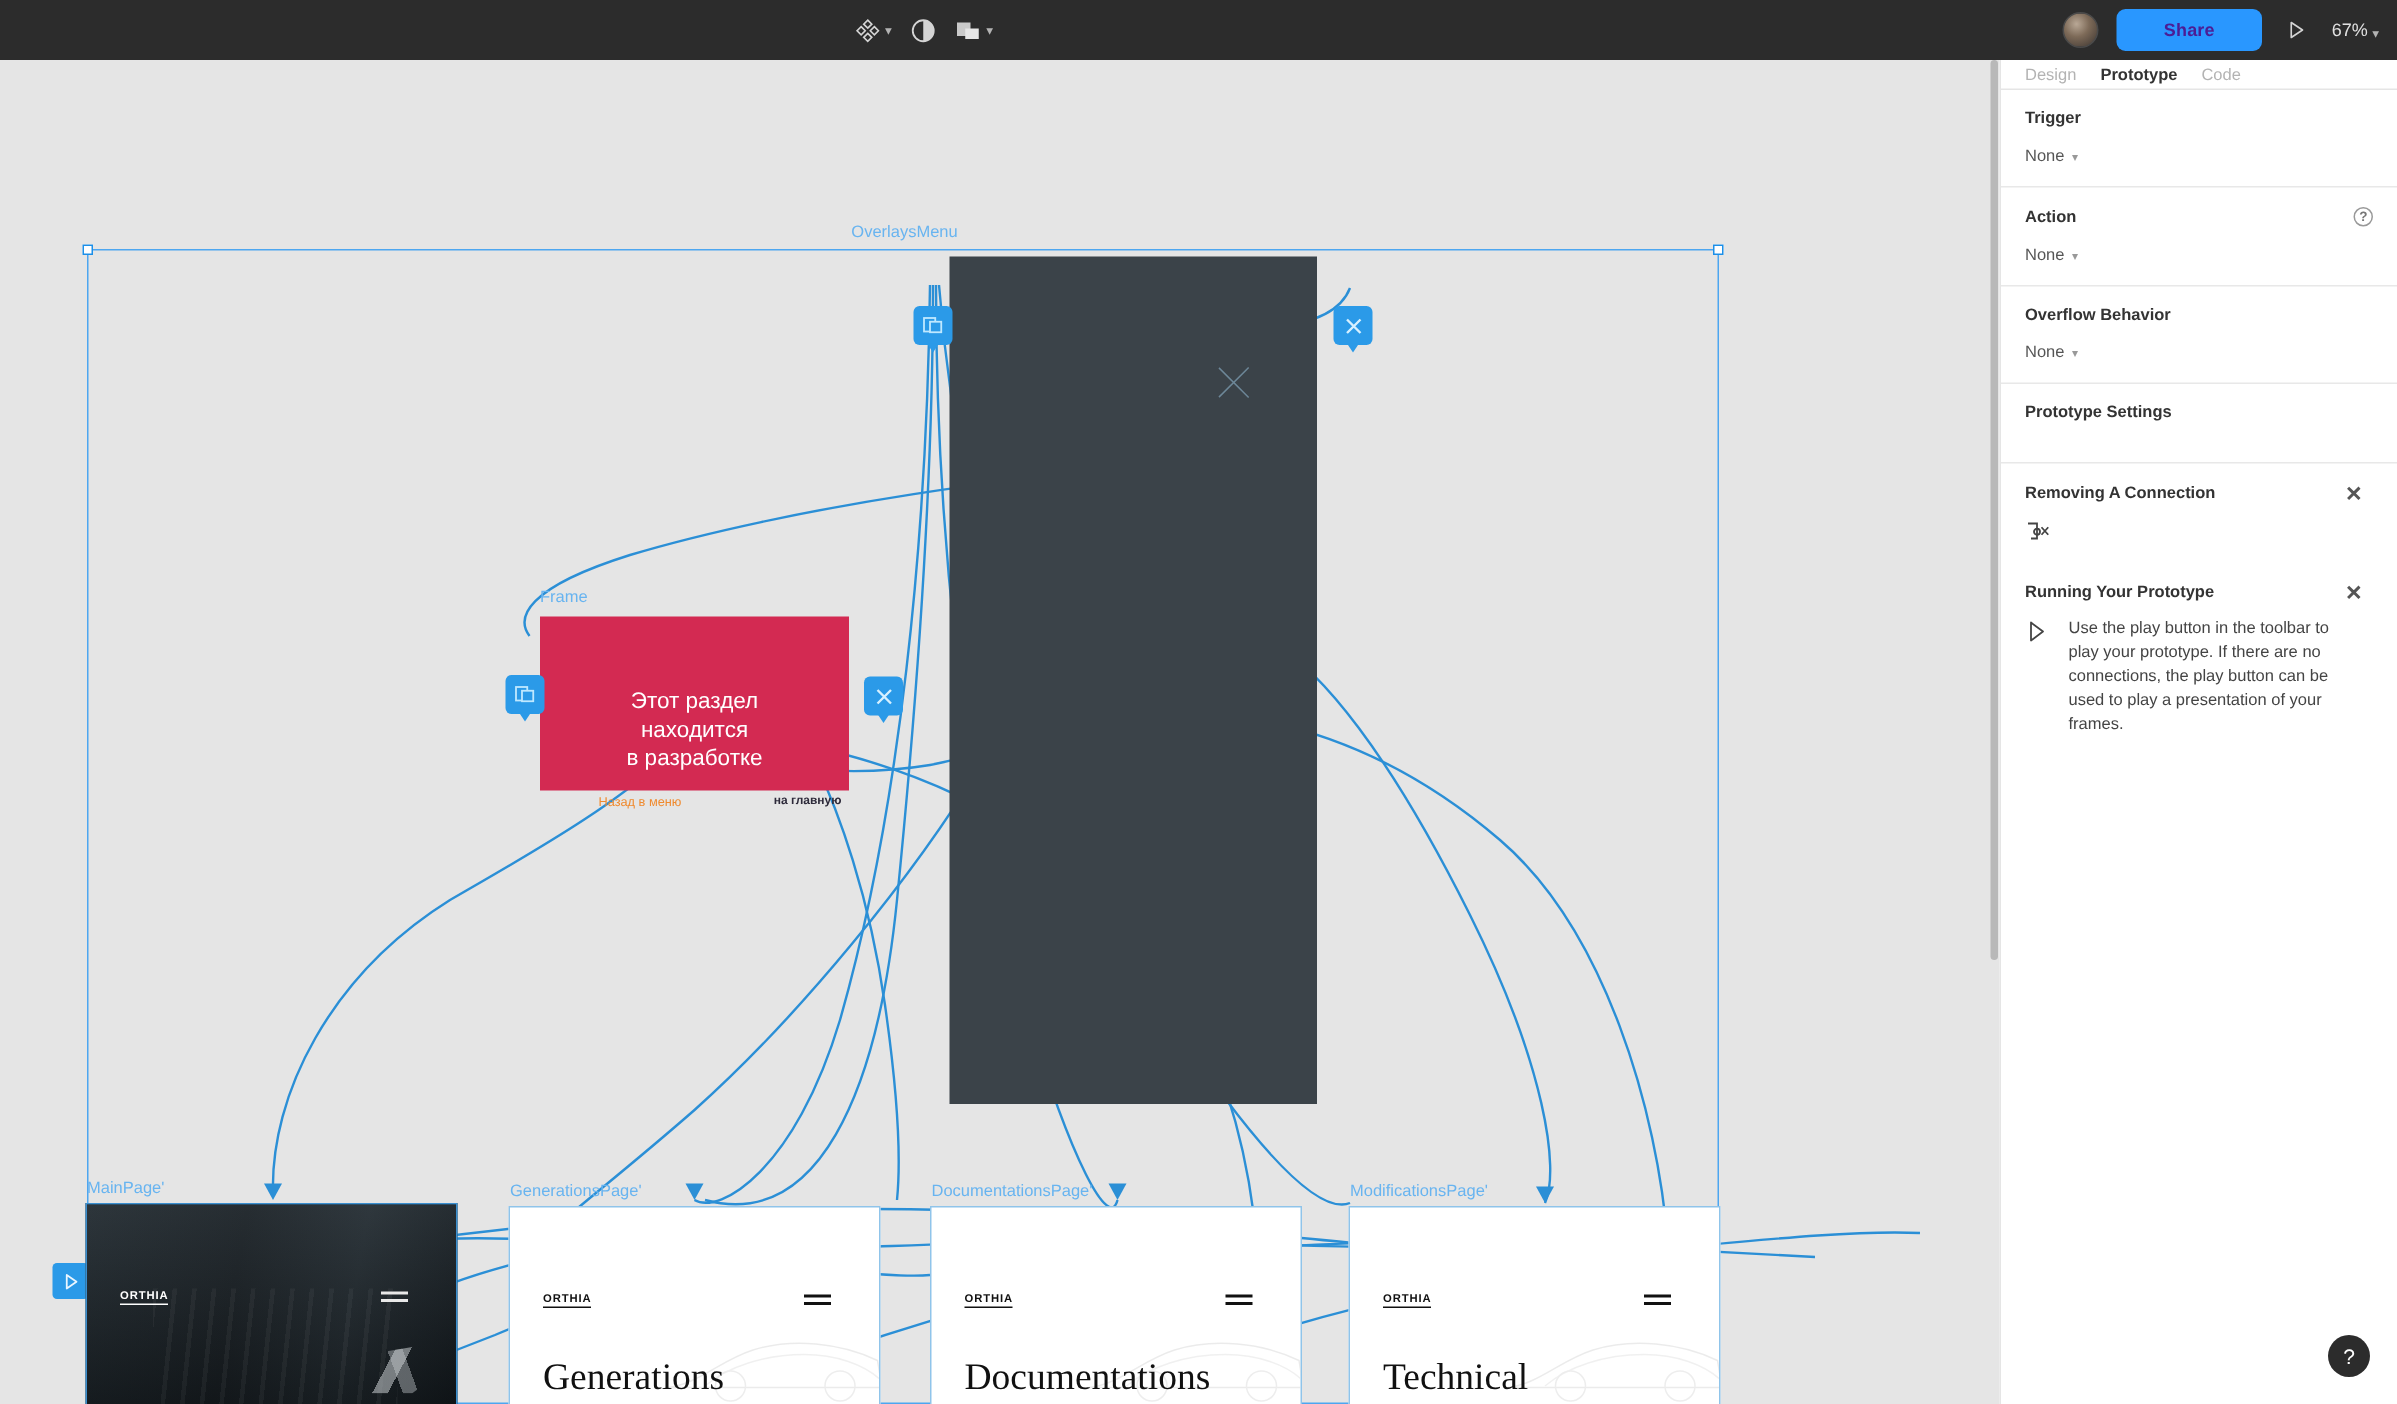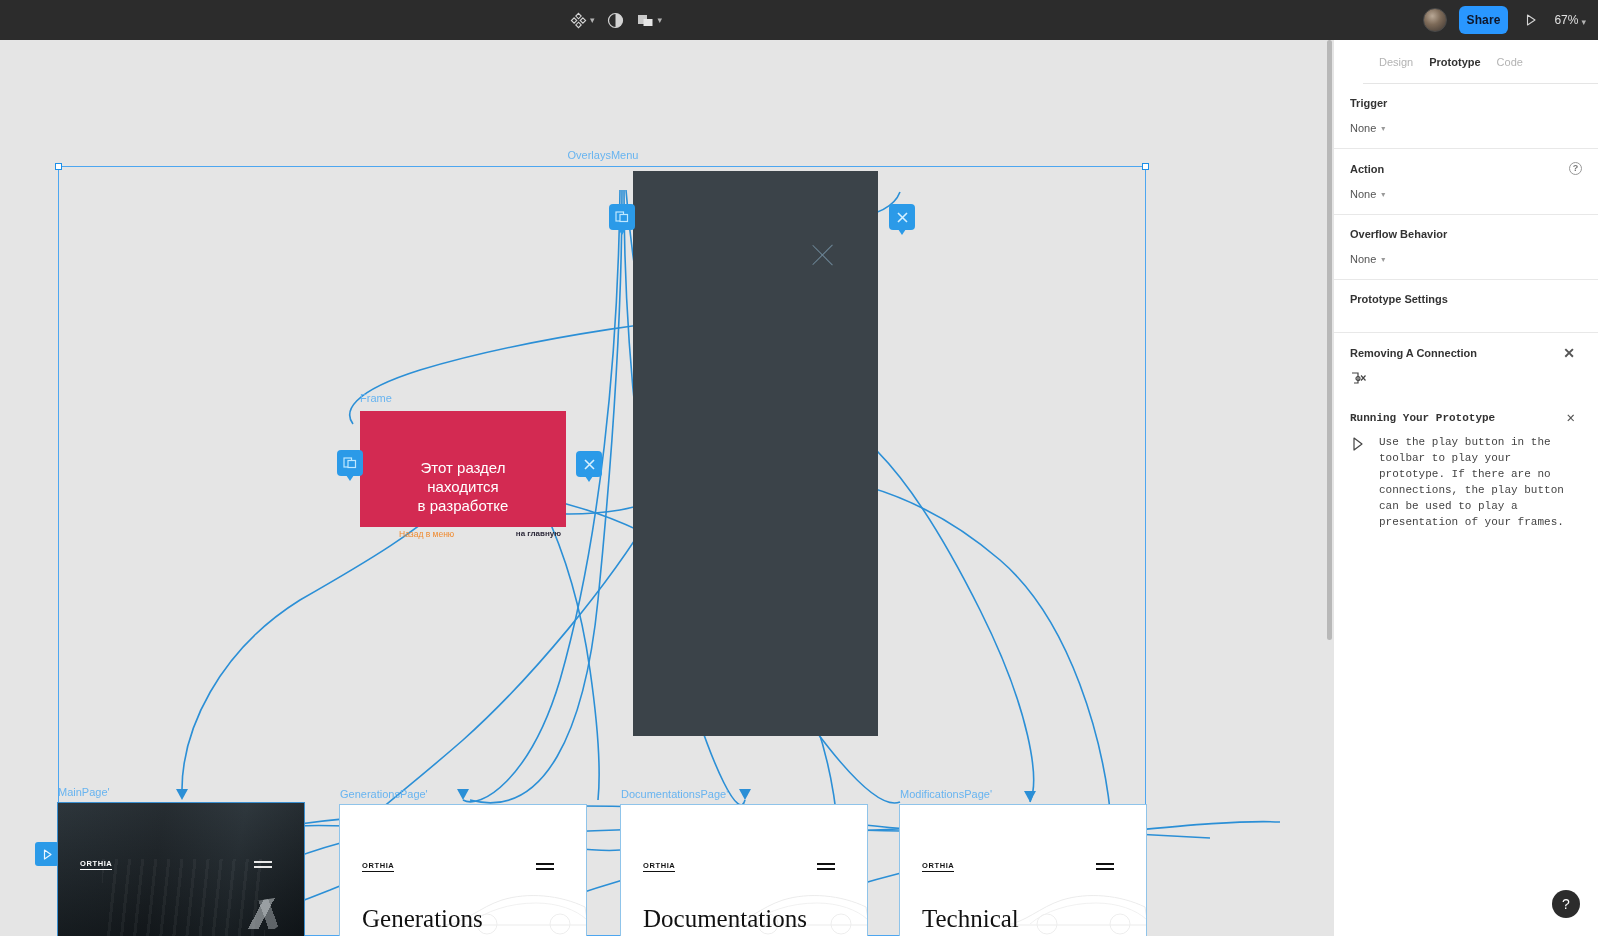--- a/index.html
+++ b/index.html
@@ -31,22 +31,22 @@
   .tb-right {
     position: absolute; right: 12px; top: 0; height: 40px;
     display: flex; align-items: center; gap: 12px;
   }
   .avatar {
     width: 24px; height: 24px; border-radius: 50%;
     background: radial-gradient(circle at 38% 32%, #b9a896 0%, #7d6a58 42%, #3b3430 100%);
     border: 1px solid #4a4a4a;
   }
   .share-btn {
-    background: #2997ff; color: #0f172a; font-size: 12px; font-weight: 600;
-    border: none; border-radius: 6px; padding: 7px 8px; cursor: pointer;
+    background: #2997ff; color: #4c1d95; font-size: 12px; font-weight: 600;
+    border: none; border-radius: 6px; padding: 7px 32px; cursor: pointer;
     letter-spacing: .1px;
   }
   .zoom-ctl { display: flex; align-items: flex-end; color: #e0e0e0; font-size: 12px; }
 
   
   .canvas {
     position: absolute; top: 40px; left: 0;
     width: 1333px; height: 896px;
     background: #e5e5e5; overflow: hidden;
   }
@@ -211,24 +211,23 @@
   .pin-devclose { left: 576px; top: 411px; }
 
   
   .panel {
     position: absolute; top: 40px; right: 0;
     width: 265px; height: 896px;
     background: #fff; border-left: 1px solid #e5e5e5;
   }
   .panel-tabs {
     display: flex; align-items: center; gap: 16px;
-    height: 44px; padding: 0 16px;
+    height: 20px; padding: 0 16px;
     border-bottom: 1px solid #e5e5e5;
     font-size: 11px;
-    margin-left: 29px;
   }
   .ptab { color: #b3b3b3; cursor: pointer; }
   .ptab.active { color: #333; font-weight: 700; }
   .psec { padding: 13px 16px 14px 16px; border-bottom: 1px solid #e8e8e8; }
   .psec-title {
     font-size: 11px; font-weight: 700; color: #333; margin-bottom: 13px;
     display: flex; align-items: center; justify-content: space-between;
   }
   .psec-val { font-size: 11px; color: #555; display: flex; align-items: center; gap: 5px; }
   .chev-sm { font-size: 8px; color: #999; }
@@ -535,21 +534,21 @@
         <span class="tip-icon">
           <svg width="18" height="16" viewBox="0 0 18 16">
             <path d="M2 2 H8 V12 H4" fill="none" stroke="#444" stroke-width="1.2"></path>
             <circle cx="8" cy="7.5" r="2" fill="none" stroke="#444" stroke-width="1.2"></circle>
             <path d="M11 4.5 L15.5 9.5 M15.5 4.5 L11 9.5" stroke="#444" stroke-width="1.2" fill="none"></path>
           </svg>
         </span>
       </div>
     </div>
 
-    <div class="tip" style="padding-top:18px;font-family:Liberation Mono, monospace;">
+    <div class="tip" style="padding-top:18px;">
       <div class="tip-head">
         <span>Running Your Prototype</span>
         <span class="tip-close">✕</span>
       </div>
       <div class="tip-body">
         <span class="tip-icon">
           <svg width="16" height="16" viewBox="0 0 16 16">
             <path d="M4 2 L12 8 L4 14 Z" fill="none" stroke="#444" stroke-width="1.2" stroke-linejoin="round"></path>
           </svg>
         </span>

